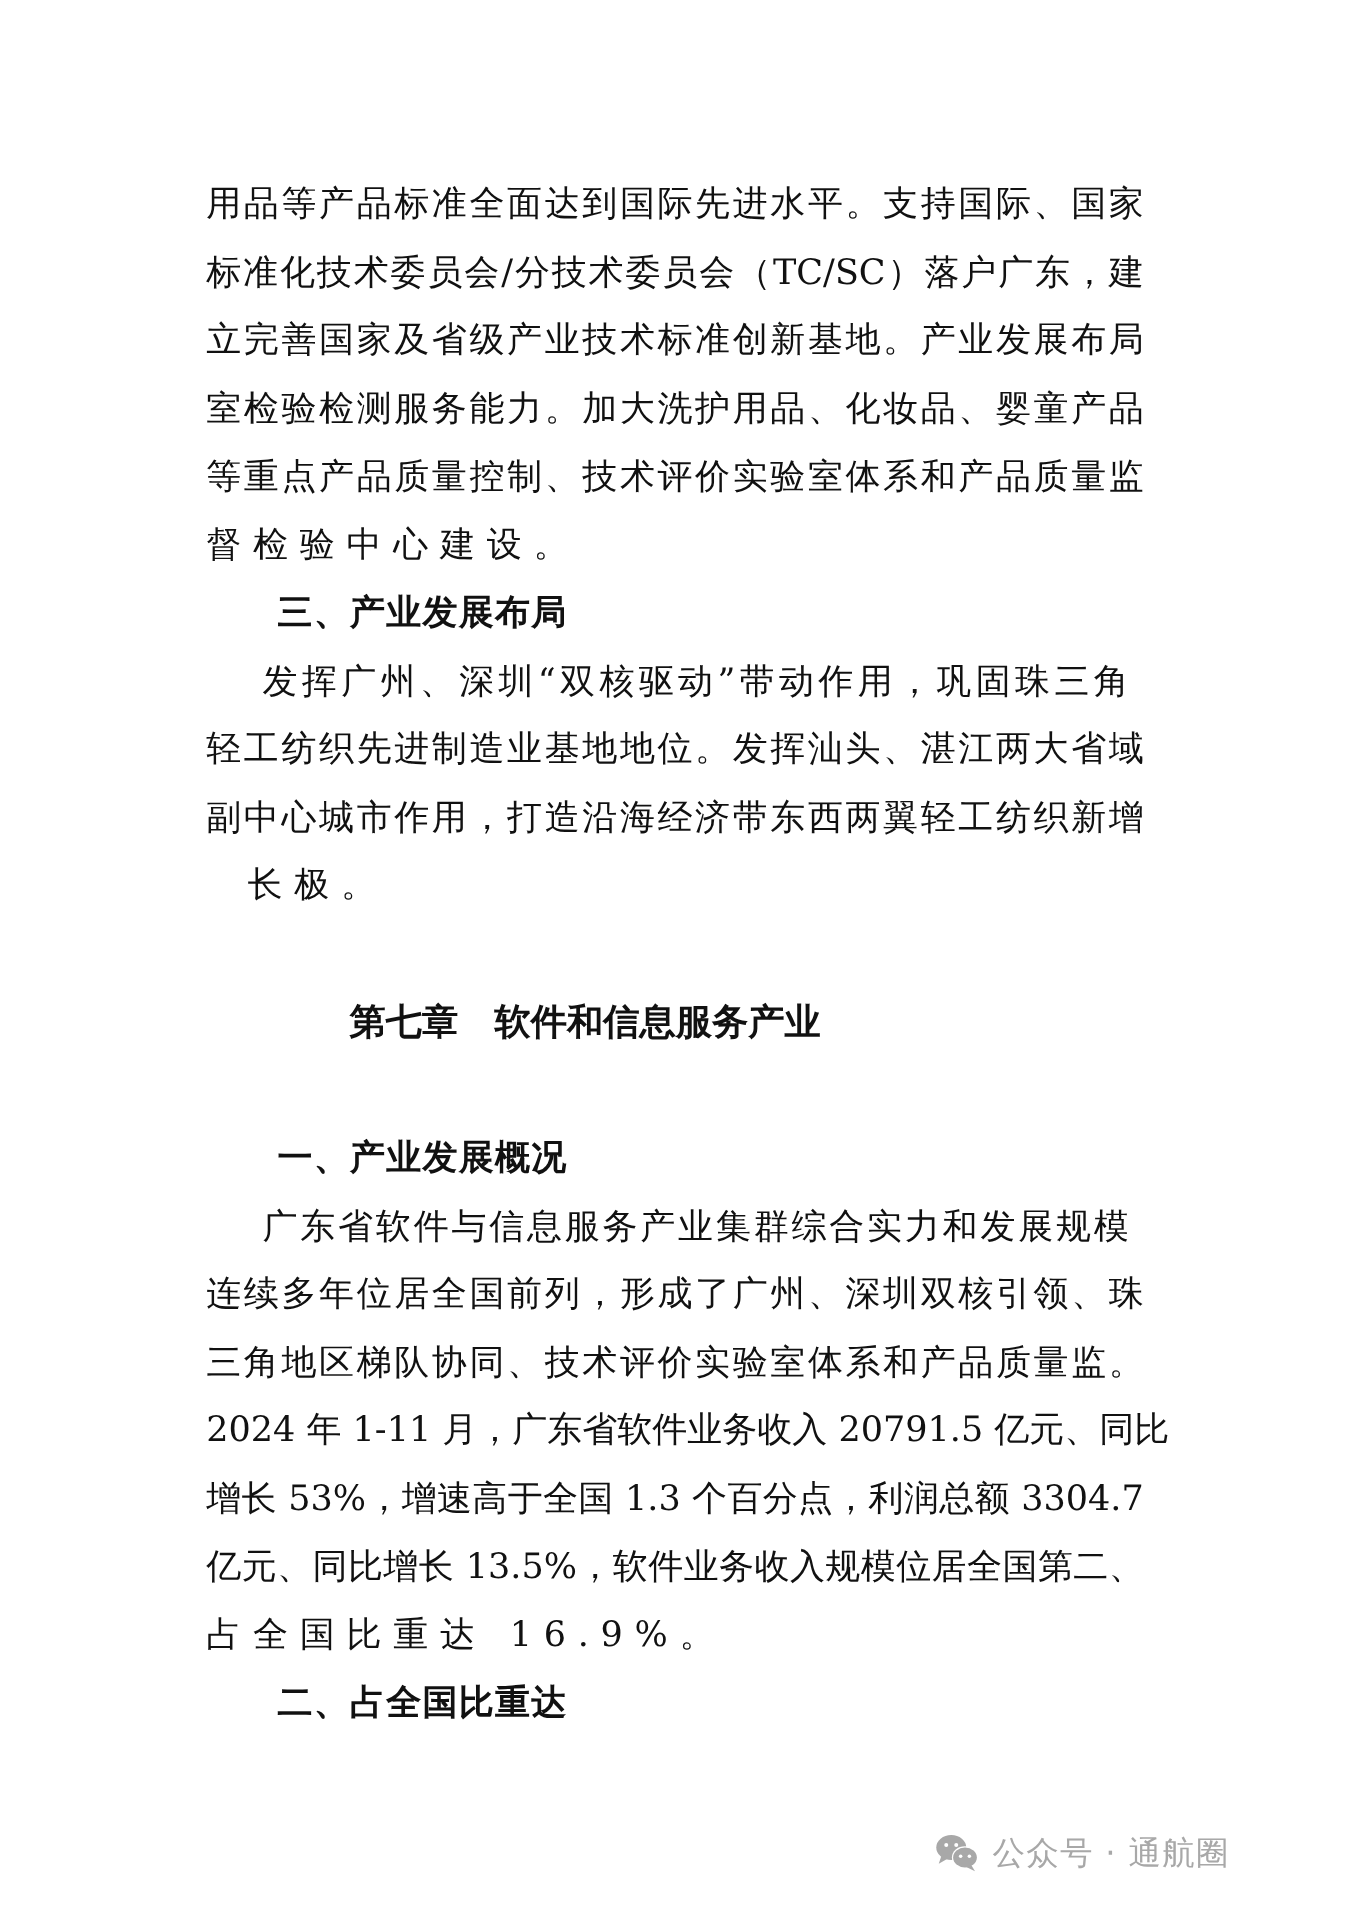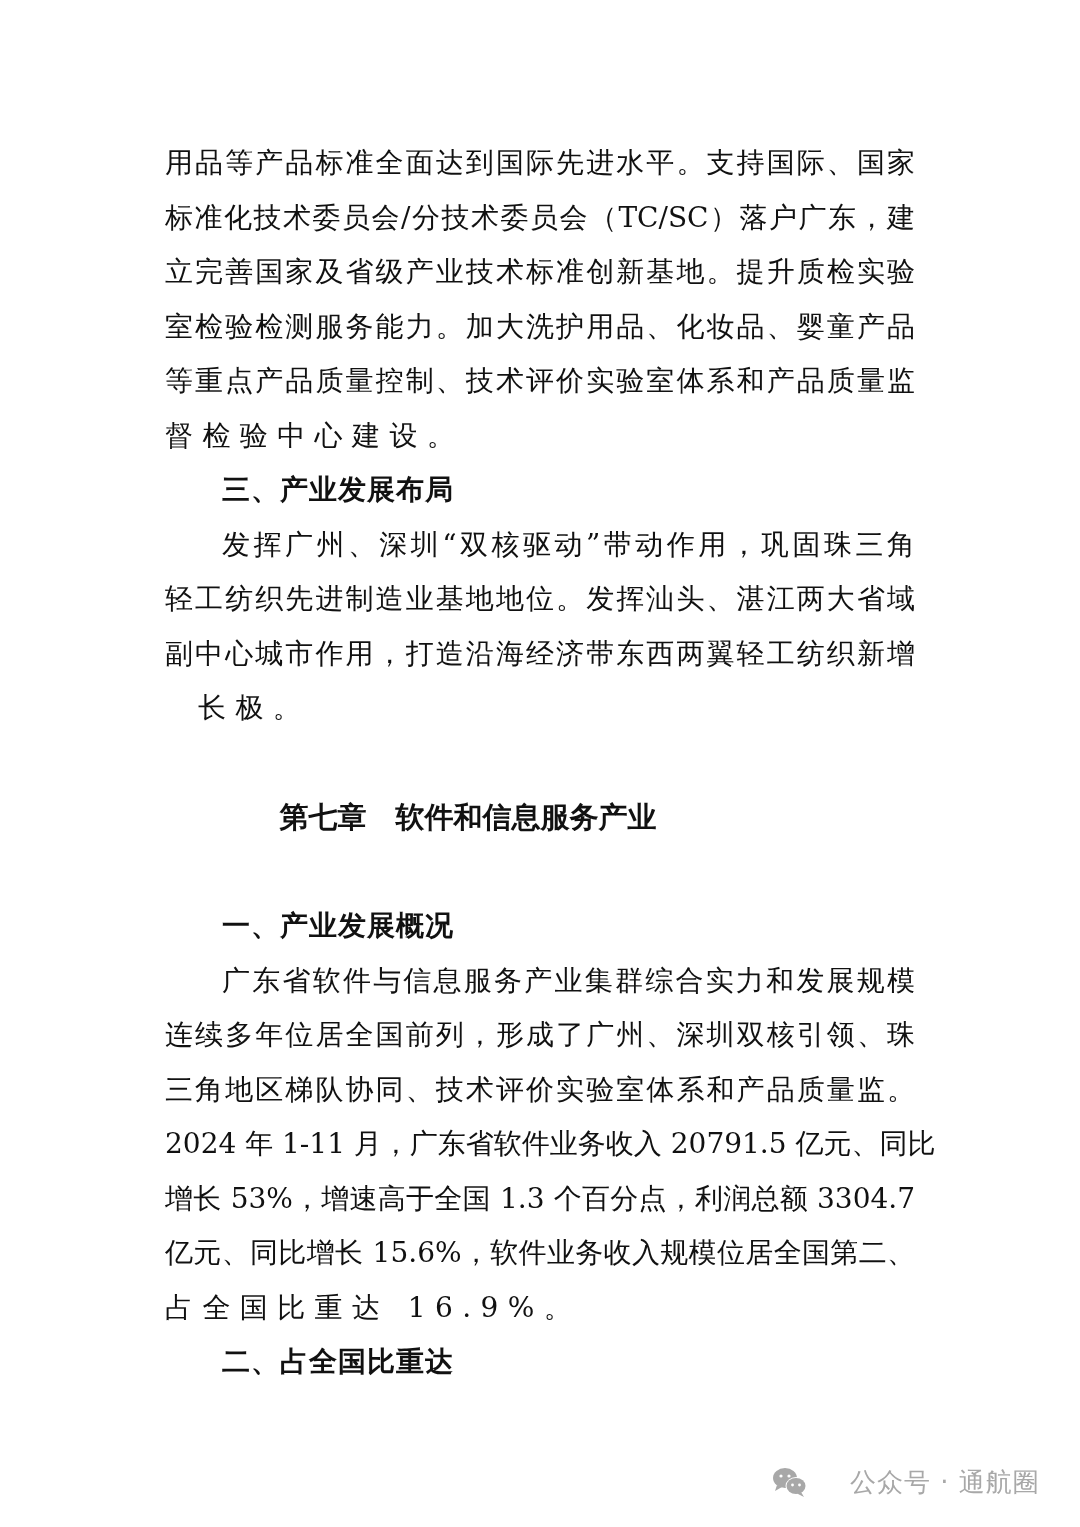--- a/index.html
+++ b/index.html
@@ -32,21 +32,21 @@
       text-align: justify;
       text-align-last: justify;
       font-family: "DejaVu Serif", "Liberation Serif", serif;
       font-weight: normal;
     }
     .line.last {
       text-align-last: left;
       letter-spacing: 9.4px;
     }
     .line.indent {
-      left: 222px;
+      left: 210px;
       width: 693px;
     }
     .heading {
       position: absolute;
       left: 222px;
       font-size: 28px;
       line-height: 40px;
       font-weight: bold;
       font-family: "DejaVu Sans", "Liberation Sans", sans-serif;
       letter-spacing: 1px;
@@ -68,47 +68,46 @@
       left: 0;
       width: 1080px;
       top: 1418px;
       text-align: center;
       font-size: 15px;
       font-family: "Liberation Serif", "DejaVu Serif", serif;
       color: #222;
     }
     .watermark {
       position: absolute;
-      left: 772px;
+      left: 748px;
       top: 1462px;
       height: 40px;
       display: flex;
       align-items: center;
       color: #a8a8a8;
       font-family: "DejaVu Sans", "Liberation Sans", sans-serif;
       font-size: 26px;
       letter-spacing: 1px;
-      gap: 32px;
     }
     .wechat-icon {
       width: 36px;
       height: 32px;
       margin-right: 10px;
       display: inline-block;
     }
   </style>
 </head>
 <body>
 
 <div class="page">
 
   <div>
     <div class="line" style="top:143px;">用品等产品标准全面达到国际先进水平。支持国际、国家</div>
     <div class="line" style="top:198px;">标准化技术委员会/分技术委员会（TC/SC）落户广东，建</div>
-    <div class="line" style="top:252px;">立完善国家及省级产业技术标准创新基地。提升质检实验</div>
+    <div class="line" style="top:252px;">立完善国家及省级产业技术标准创新基地。产业发展布局</div>
     <div class="line" style="top:307px;">室检验检测服务能力。加大洗护用品、化妆品、婴童产品</div>
     <div class="line" style="top:361px;">等重点产品质量控制、技术评价实验室体系和产品质量监</div>
     <div class="line last" style="top:416px;">督检验中心建设。</div>
   </div>
 
   <div class="heading" style="top:470px;">三、产业发展布局</div>
   <div>
     <div class="line indent" style="top:525px;">发挥广州、深圳“双核驱动”带动作用，巩固珠三角</div>
     <div class="line" style="top:579px;">轻工纺织先进制造业基地地位。发挥汕头、湛江两大省域</div>
     <div class="line" style="top:634px;">副中心城市作用，打造沿海经济带东西两翼轻工纺织新增</div>
@@ -117,21 +116,21 @@
 
   <div class="chapter" style="top:797px;">第七章　软件和信息服务产业</div>
 
   <div class="heading" style="top:906px;">一、产业发展概况</div>
   <div>
     <div class="line indent" style="top:961px;">广东省软件与信息服务产业集群综合实力和发展规模</div>
     <div class="line" style="top:1015px;">连续多年位居全国前列，形成了广州、深圳双核引领、珠</div>
     <div class="line" style="top:1070px;">三角地区梯队协同、技术评价实验室体系和产品质量监。</div>
     <div class="line" style="top:1124px;">2024 年 1-11 月，广东省软件业务收入 20791.5 亿元、同比</div>
     <div class="line" style="top:1179px;">增长 53%，增速高于全国 1.3 个百分点，利润总额 3304.7</div>
-    <div class="line" style="top:1233px;">亿元、同比增长 15.6%，软件业务收入规模位居全国第二、</div>
+    <div class="line" style="top:1233px;">亿元、同比增长 13.5%，软件业务收入规模位居全国第二、</div>
     <div class="line last" style="top:1288px;">占全国比重达 16.9%。</div>
   </div>
 
   <div class="heading" style="top:1342px;">二、占全国比重达</div>
 
 
   <div class="watermark">
     <span class="wechat-icon">
       <svg width="36" height="32" viewBox="0 0 36 32">
         <ellipse cx="13" cy="12" rx="12" ry="10" fill="#a8a8a8"></ellipse>

